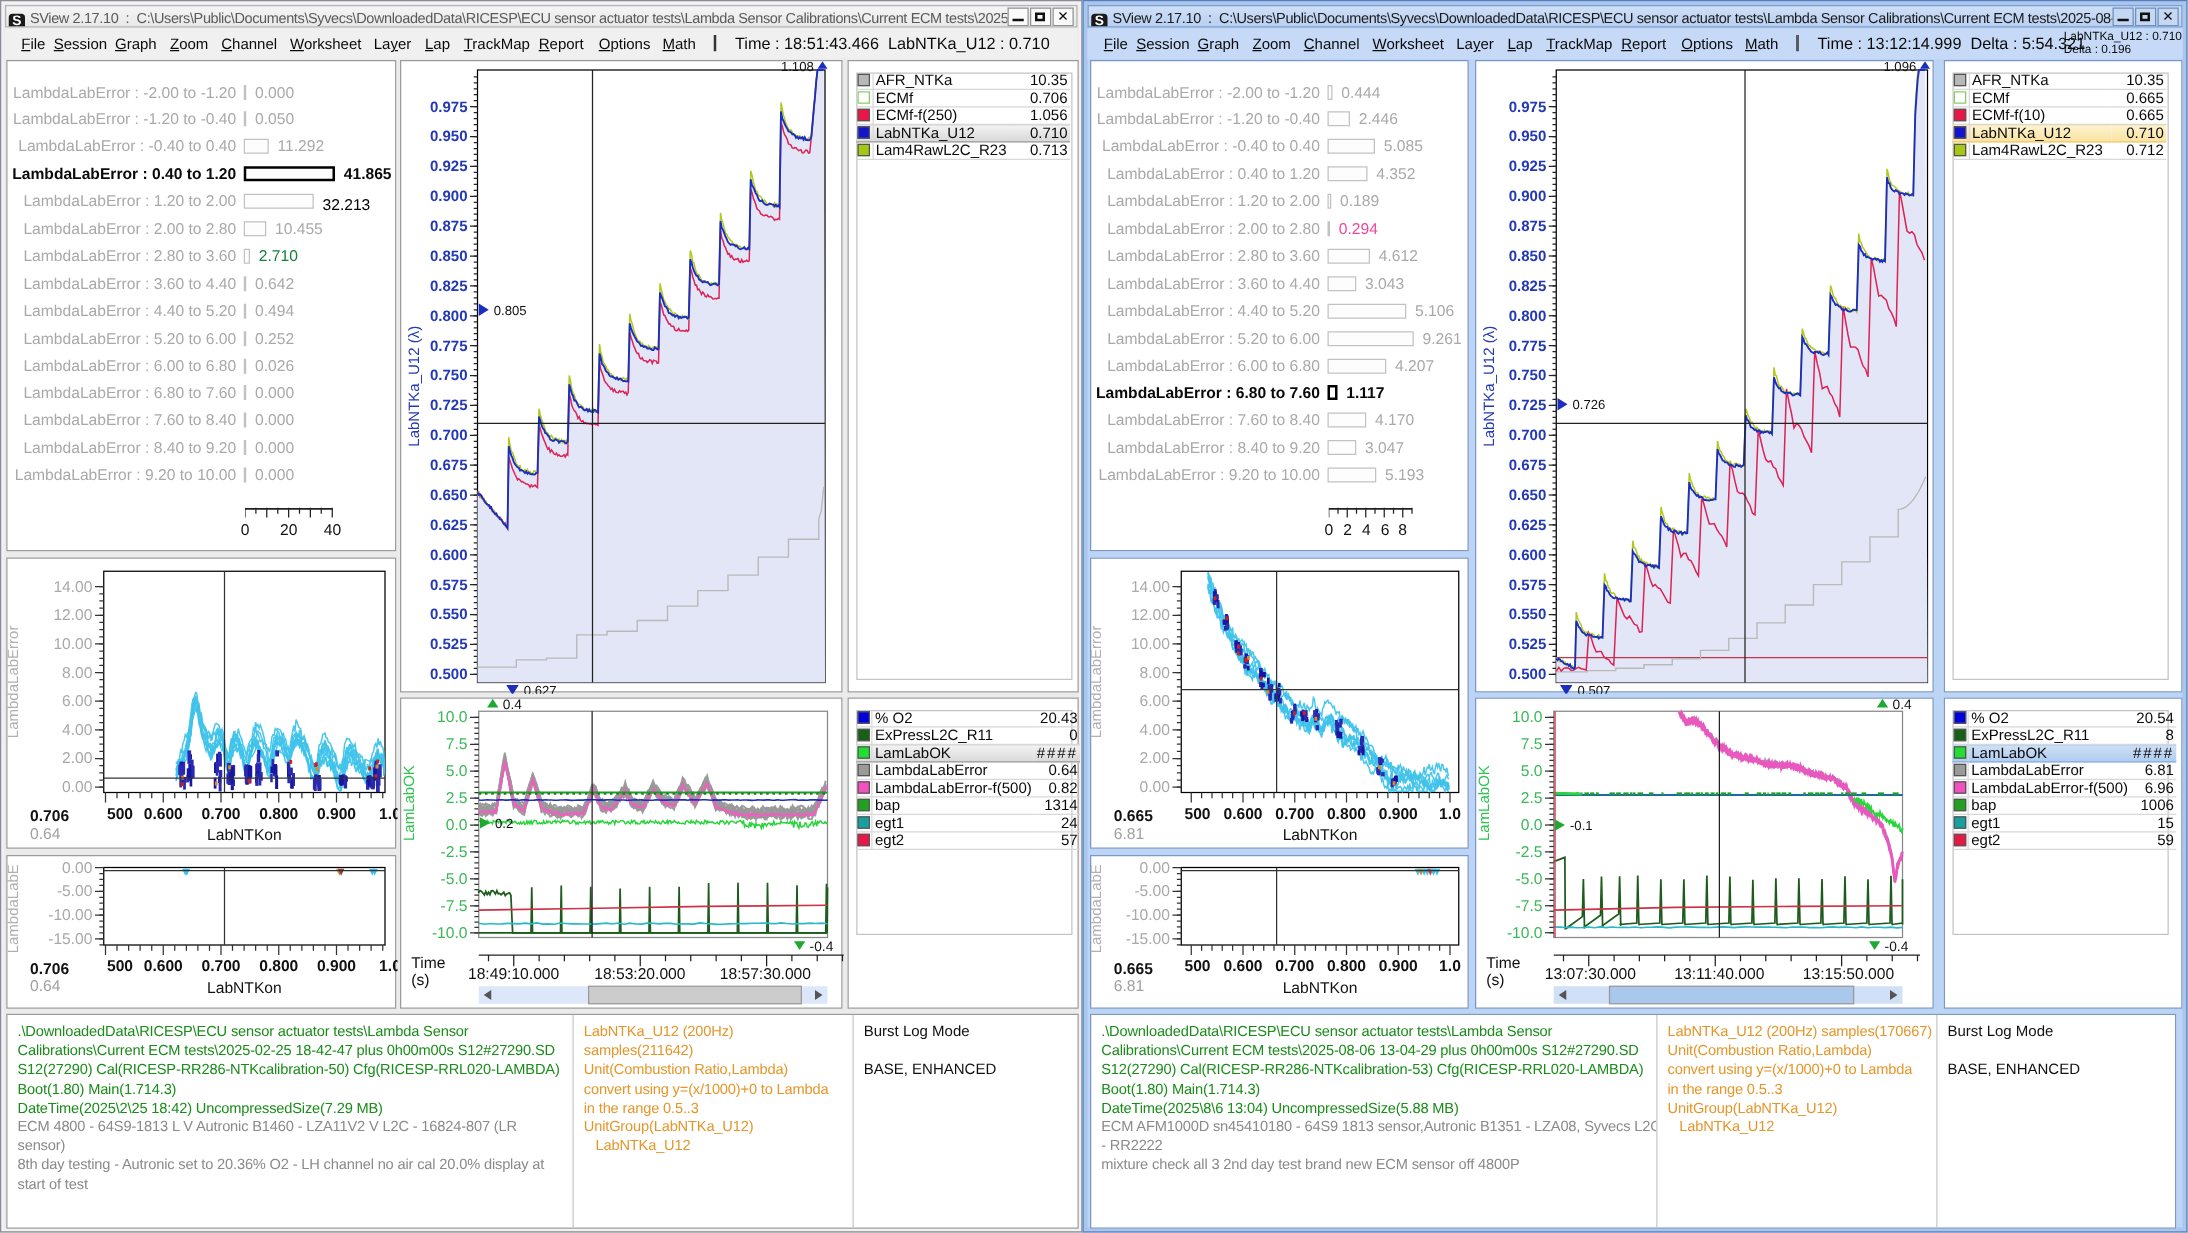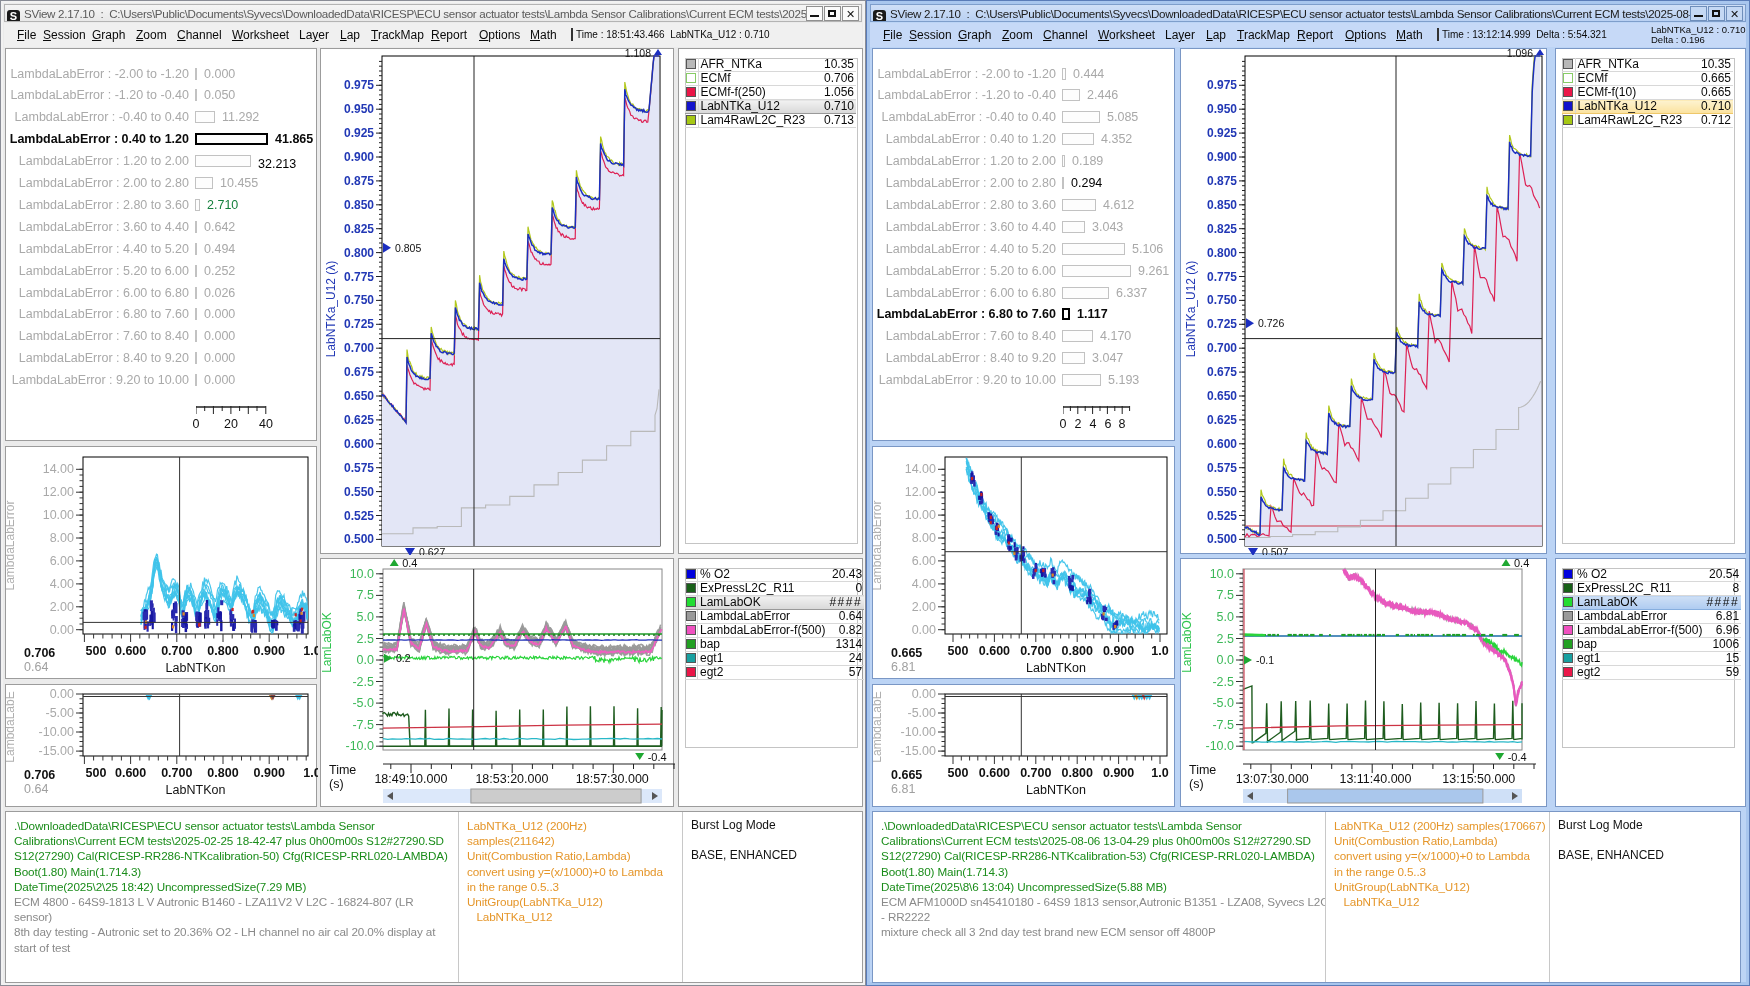--- a/index.html
+++ b/index.html
@@ -17,21 +17,21 @@
   color:#111;margin-left:1px;vertical-align:top}
 .gmin{position:absolute;left:3px;bottom:3px;width:9px;border-bottom:2px solid #111}
 .gmax{position:absolute;left:3px;top:3px;width:8px;height:7px;border:2px solid #111}
 .grey .wb{background:#fafafa;border:1px solid #909090}
 .blue .wb{border:1px solid #6e8ebb;background:#c4d8f4}
 .mbar{position:absolute;left:3px;right:3px;top:22px;height:24px;line-height:24px;white-space:nowrap;color:#0a0a0a}
 .grey .mbar{background:#f0f0f0}
 .blue .mbar{background:#c6d9f7}
 .mi{position:absolute;top:0;font-size:12px}
 .sep{position:absolute;left:567px;top:5px}
-.st{position:absolute;left:572px;top:0;font-size:10px}
+.st{position:absolute;left:584px;top:0;font-size:13px}
 .st2{position:absolute;left:781px;top:2px;font-size:9.5px;line-height:10px}
 .sep{width:1px;height:13px;border-left:1px solid #333;border-right:1px solid #333}
 .panel{position:absolute;background:#fff;font-size:12.5px}
 .grey .panel{border:1px solid #9c9c9c}
 .blue .panel{border:1px solid #7a97c5}
 .legbox{position:absolute;left:6px;top:9px;width:173px;border:1px solid #c4c4c4;background:#fff}
 table.leg{border-collapse:collapse;width:100%;font-size:12px;color:#0a0a0a;margin:-1px 5px 0 -1px}
 .leg td{border:none;border-bottom:1px solid #d8d8d8;padding:0 2px;height:13.3px;line-height:13px;white-space:nowrap}
 .leg td.sw{border-right:1px solid #d8d8d8}
 .leg td.sw{width:13px;padding:0 1px}
@@ -826,36 +826,36 @@
       <div style="position:absolute;left:189px;top:62px;width:38px;height:12px;border:1px solid #c2c2c2;background:#fdfdfd"></div>
       <div style="position:absolute;left:234px;top:61px;color:#a9a9a9">5.085</div>
       <div style="position:absolute;left:0;top:83px;width:183px;text-align:right;color:#a9a9a9">LambdaLabError : 0.40 to 1.20</div>
       <div style="position:absolute;left:189px;top:84px;width:32px;height:12px;border:1px solid #c2c2c2;background:#fdfdfd"></div>
       <div style="position:absolute;left:228px;top:83px;color:#a9a9a9">4.352</div>
       <div style="position:absolute;left:0;top:105px;width:183px;text-align:right;color:#a9a9a9">LambdaLabError : 1.20 to 2.00</div>
       <div style="position:absolute;left:189px;top:106px;width:3px;height:12px;border:1px solid #c2c2c2;background:#fdfdfd"></div>
       <div style="position:absolute;left:199px;top:105px;color:#a9a9a9">0.189</div>
       <div style="position:absolute;left:0;top:127px;width:183px;text-align:right;color:#a9a9a9">LambdaLabError : 2.00 to 2.80</div>
       <div style="position:absolute;left:189px;top:128px;width:2px;height:12px;border:1px solid #c2c2c2;background:#fdfdfd"></div>
-      <div style="position:absolute;left:198px;top:127px;color:#000000">0.294</div>
+      <div style="position:absolute;left:198px;top:127px;color:#ec4899">0.294</div>
       <div style="position:absolute;left:0;top:149px;width:183px;text-align:right;color:#a9a9a9">LambdaLabError : 2.80 to 3.60</div>
       <div style="position:absolute;left:189px;top:150px;width:34px;height:12px;border:1px solid #c2c2c2;background:#fdfdfd"></div>
       <div style="position:absolute;left:230px;top:149px;color:#a9a9a9">4.612</div>
       <div style="position:absolute;left:0;top:171px;width:183px;text-align:right;color:#a9a9a9">LambdaLabError : 3.60 to 4.40</div>
       <div style="position:absolute;left:189px;top:172px;width:23px;height:12px;border:1px solid #c2c2c2;background:#fdfdfd"></div>
       <div style="position:absolute;left:219px;top:171px;color:#a9a9a9">3.043</div>
       <div style="position:absolute;left:0;top:193px;width:183px;text-align:right;color:#a9a9a9">LambdaLabError : 4.40 to 5.20</div>
       <div style="position:absolute;left:189px;top:194px;width:63px;height:12px;border:1px solid #c2c2c2;background:#fdfdfd"></div>
       <div style="position:absolute;left:259px;top:193px;color:#a9a9a9">5.106</div>
       <div style="position:absolute;left:0;top:215px;width:183px;text-align:right;color:#a9a9a9">LambdaLabError : 5.20 to 6.00</div>
       <div style="position:absolute;left:189px;top:216px;width:69px;height:12px;border:1px solid #c2c2c2;background:#fdfdfd"></div>
       <div style="position:absolute;left:265px;top:215px;color:#a9a9a9">9.261</div>
       <div style="position:absolute;left:0;top:237px;width:183px;text-align:right;color:#a9a9a9">LambdaLabError : 6.00 to 6.80</div>
       <div style="position:absolute;left:189px;top:238px;width:47px;height:12px;border:1px solid #c2c2c2;background:#fdfdfd"></div>
-      <div style="position:absolute;left:243px;top:237px;color:#a9a9a9">6.337</div>
+      <div style="position:absolute;left:243px;top:237px;color:#a9a9a9">4.207</div>
       <div style="position:absolute;left:0;top:258px;width:183px;text-align:right;color:#0a0a0a;font-weight:bold">LambdaLabError : 6.80 to 7.60</div>
       <div style="position:absolute;left:189px;top:259px;width:8px;height:12px;border:2px solid #000;background:#fdfdfd"></div>
       <div style="position:absolute;left:204px;top:258px;color:#0a0a0a;font-weight:bold">1.117</div>
       <div style="position:absolute;left:0;top:280px;width:183px;text-align:right;color:#a9a9a9">LambdaLabError : 7.60 to 8.40</div>
       <div style="position:absolute;left:189px;top:281px;width:31px;height:12px;border:1px solid #c2c2c2;background:#fdfdfd"></div>
       <div style="position:absolute;left:227px;top:280px;color:#a9a9a9">4.170</div>
       <div style="position:absolute;left:0;top:302px;width:183px;text-align:right;color:#a9a9a9">LambdaLabError : 8.40 to 9.20</div>
       <div style="position:absolute;left:189px;top:303px;width:23px;height:12px;border:1px solid #c2c2c2;background:#fdfdfd"></div>
       <div style="position:absolute;left:219px;top:302px;color:#a9a9a9">3.047</div>
       <div style="position:absolute;left:0;top:324px;width:183px;text-align:right;color:#a9a9a9">LambdaLabError : 9.20 to 10.00</div>

